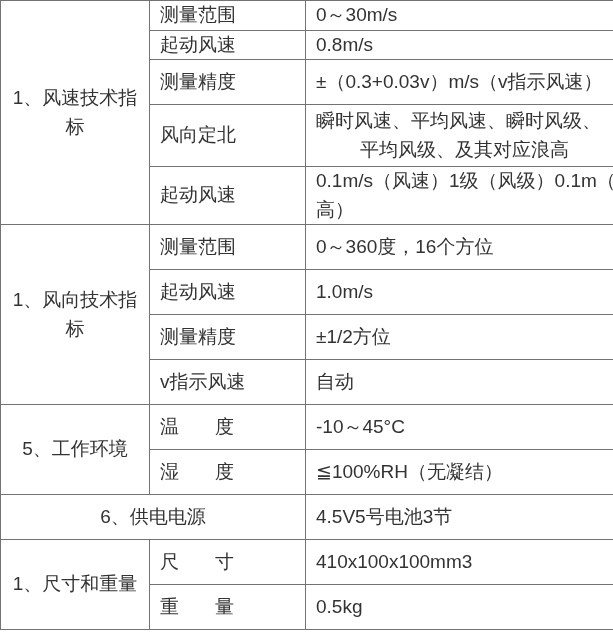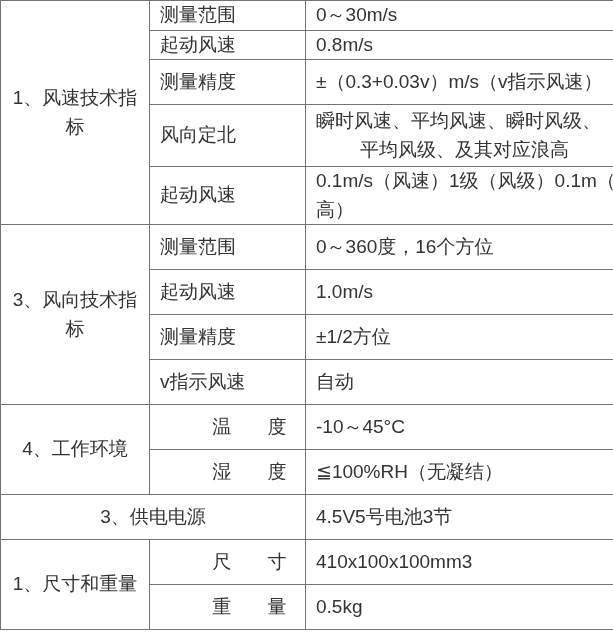--- a/index.html
+++ b/index.html
@@ -32,21 +32,20 @@
     text-align: center;
   }
   td.col-item {
     width: 135px;
   }
   td.col-value {
     width: 348px;
   }
   .cell-spaced {
     letter-spacing: 0.45em;
-    text-align: right;
   }
   .val-multi {
     padding: 2px 0;
   }
   .val-multi .line2 {
     padding-left: 44px;
   }
   .tall {
     height: 44px;
   }
@@ -82,53 +81,53 @@
         </div>
       </td>
     </tr>
 
     <tr>
       <td class="col-item tall">起动风速</td>
       <td class="col-value">0.1m/s（风速）1级（风级）0.1m（浪高）</td>
     </tr>
 
     <tr>
-      <td class="col-group" rowspan="4">3、风向技术指标</td>
+      <td class="col-group" rowspan="4">1、风向技术指标</td>
       <td class="col-item tall">测量范围</td>
       <td class="col-value">0～360度，16个方位</td>
     </tr>
 
     <tr>
       <td class="col-item tall">起动风速</td>
       <td class="col-value">1.0m/s</td>
     </tr>
 
     <tr>
       <td class="col-item tall">测量精度</td>
       <td class="col-value">±1/2方位</td>
     </tr>
 
     <tr>
       <td class="col-item tall">v指示风速</td>
       <td class="col-value">自动</td>
     </tr>
 
     <tr>
-      <td class="col-group" rowspan="2">4、工作环境</td>
+      <td class="col-group" rowspan="2">5、工作环境</td>
       <td class="col-item tall cell-spaced">温　度</td>
       <td class="col-value">-10～45°C</td>
     </tr>
 
     <tr>
       <td class="col-item tall cell-spaced">湿　度</td>
       <td class="col-value">≦100%RH（无凝结）</td>
     </tr>
 
     <tr>
-      <td class="col-group tall" colspan="2">3、供电电源</td>
+      <td class="col-group tall" colspan="2">6、供电电源</td>
       <td class="col-value">4.5V5号电池3节</td>
     </tr>
 
     <tr>
       <td class="col-group" rowspan="2">1、尺寸和重量</td>
       <td class="col-item tall cell-spaced">尺　寸</td>
       <td class="col-value">410x100x100mm3</td>
     </tr>
 
     <tr>

